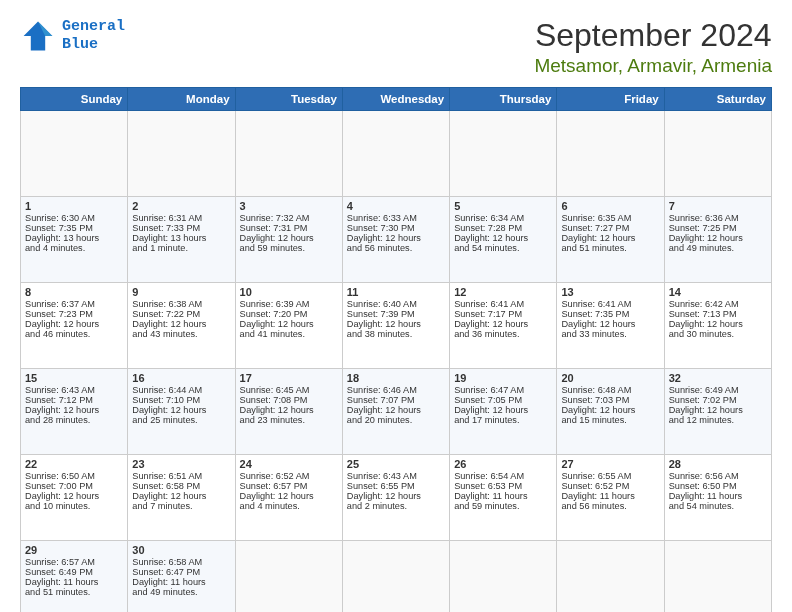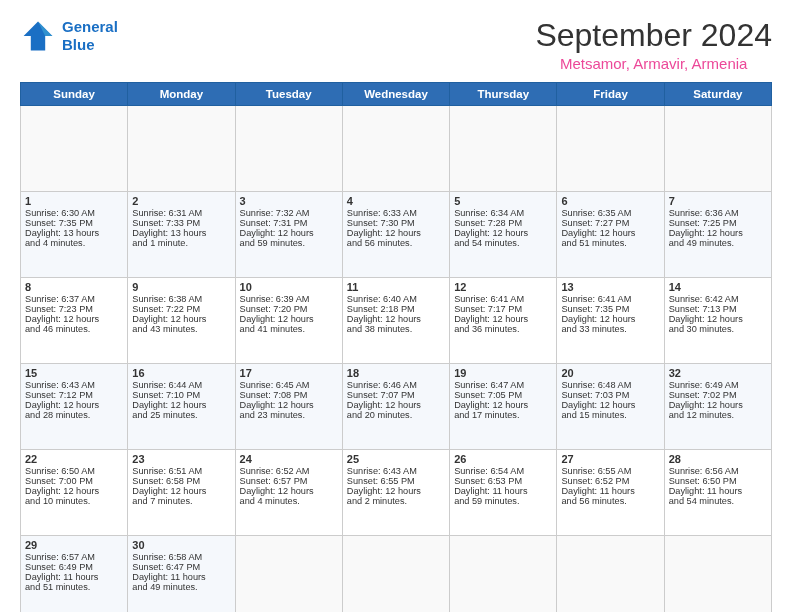--- a/index.html
+++ b/index.html
@@ -26,55 +26,56 @@
     .logo {
       display: flex;
       align-items: center;
       gap: 6px;
     }
     .logo-text {
       font-size: 15px;
       font-weight: bold;
       color: #333;
       line-height: 1.2;
+      font-family: Liberation Mono, monospace;
     }
     .logo-text span {
       color: #1a6fc4;
     }
     .logo-icon {
       width: 36px;
       height: 36px;
     }
     .title-block {
       text-align: center;
     }
     .month-title {
       font-size: 32px;
       font-weight: normal;
       color: #333;
       line-height: 1.1;
     }
     .subtitle {
-      font-size: 15px;
-      color: #ec4899;
+      font-size: 19px;
+      color: #4d7c0f;
       margin-top: 2px;
     }
     .calendar {
       flex: 1;
       border: 1px solid #ccc;
       border-collapse: collapse;
       width: 100%;
       table-layout: fixed;
     }
     .calendar th {
       background-color: #2e6db4;
       color: #fff;
       font-size: 11.5px;
       font-weight: bold;
-      text-align: center;
+      text-align: right;
       padding: 5px 5px;
       border: 1px solid #2060a0;
     }
     .calendar td {
       border: 1px solid #ccc;
       vertical-align: top;
       padding: 3px 4px;
       font-size: 9.2px;
       color: #333;
       background: #fff;
@@ -206,21 +207,21 @@
           <td>
             <span class="day-number">10</span>
             <div>Sunrise: 6:39 AM</div>
             <div>Sunset: 7:20 PM</div>
             <div>Daylight: 12 hours</div>
             <div>and 41 minutes.</div>
           </td>
           <td>
             <span class="day-number">11</span>
             <div>Sunrise: 6:40 AM</div>
-            <div>Sunset: 2:18 PM</div>
+            <div>Sunset: 7:39 PM</div>
             <div>Daylight: 12 hours</div>
             <div>and 38 minutes.</div>
           </td>
           <td>
             <span class="day-number">12</span>
             <div>Sunrise: 6:41 AM</div>
             <div>Sunset: 7:17 PM</div>
             <div>Daylight: 12 hours</div>
             <div>and 36 minutes.</div>
           </td>

